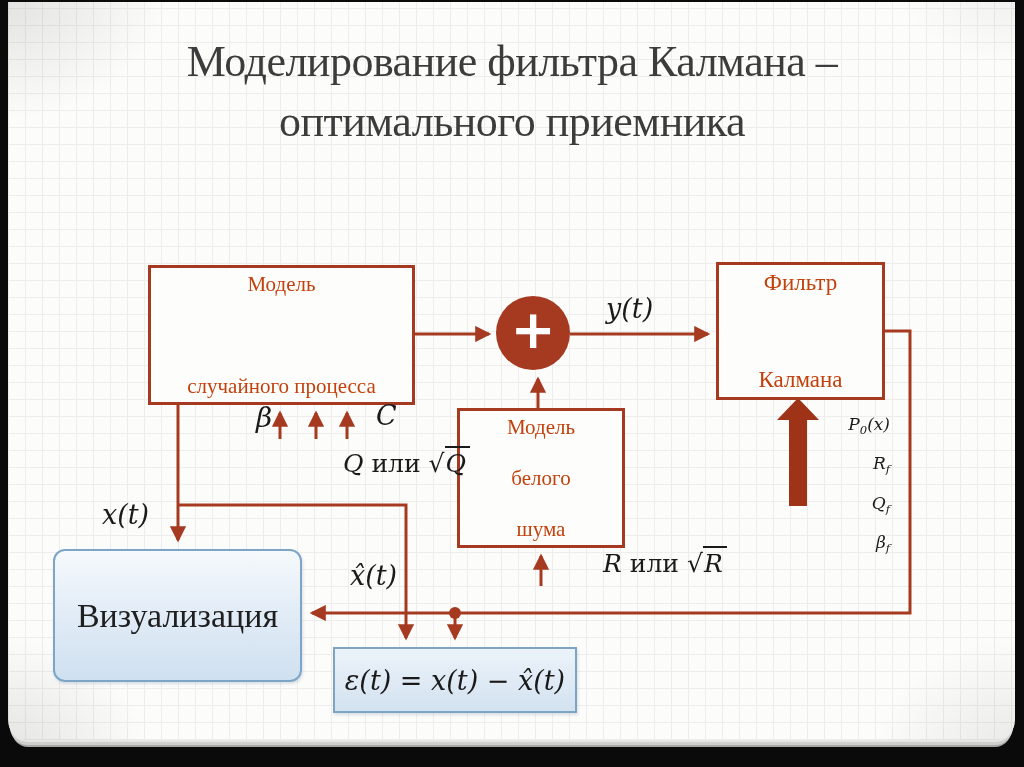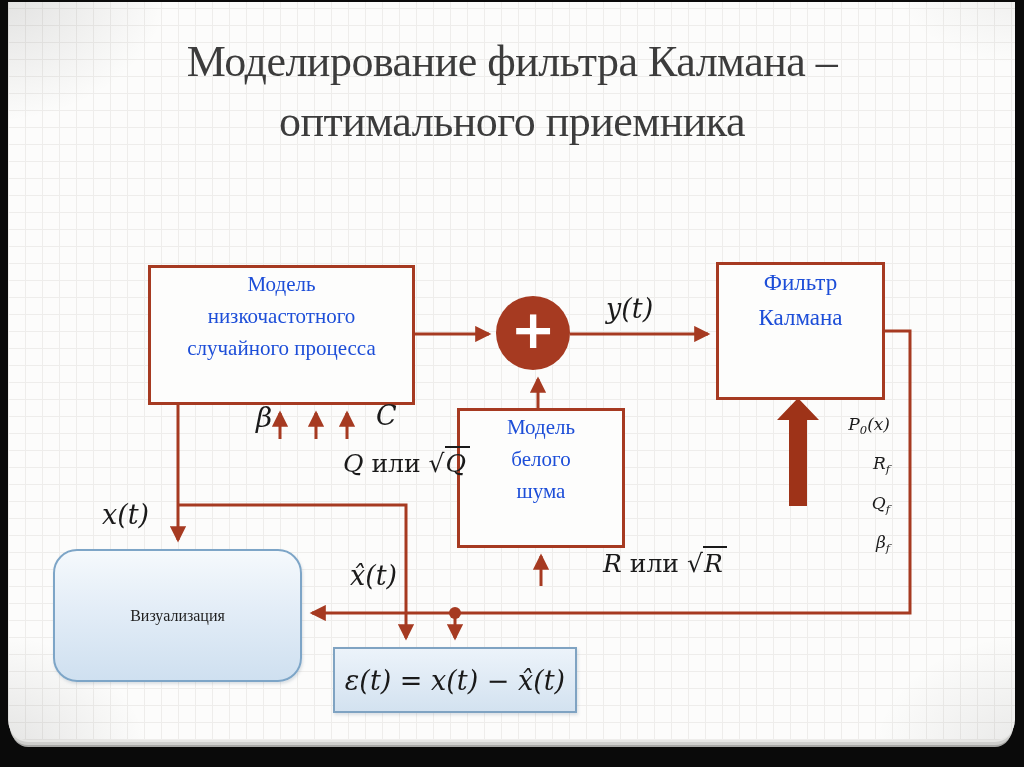--- a/index.html
+++ b/index.html
@@ -28,34 +28,34 @@
   
   .title{
     position:absolute;left:0;top:32px;width:1024px;text-align:center;
     font-size:44px;line-height:60px;color:#3c3c3c;letter-spacing:-0.5px;
   }
   .title b{font-weight:700;color:#333;}
 
   
   .rbox{
     position:absolute;background:#fdfdfc;border:3px solid #a63a21;
-    display:flex;flex-direction:column;align-items:center;justify-content:flex-start;
-    text-align:center;color:#1d4ed8;
+    display:flex;flex-direction:column;align-items:center;justify-content:space-between;
+    text-align:center;color:#c2410c;
   }
   .rbox .ln{display:block;}
   .model-box{left:148px;top:265px;width:261px;height:134px;font-size:21px;line-height:32px;}
   .kalman-box{left:716px;top:262px;width:163px;height:132px;font-size:23px;line-height:35px;}
   .noise-box{left:457px;top:408px;width:162px;height:134px;font-size:21px;line-height:32px;}
 
   .viz-box{
     position:absolute;left:53px;top:549px;width:245px;height:129px;
-    border:2px solid #7da5c7;border-radius:24px;
+    border:2px solid #7da5c7;border-radius:12px;
     background:linear-gradient(180deg,#f5f9fc 0%,#e3edf7 45%,#cfe0f0 100%);
     display:flex;align-items:center;justify-content:center;
-    font-size:16px;color:#1f1f1f;
+    font-size:34px;color:#1f1f1f;
     box-shadow:1px 2px 3px rgba(120,140,160,0.25);
   }
   .eps-box{
     position:absolute;left:333px;top:647px;width:240px;height:62px;
     border:2px solid #7fa3c2;
     background:linear-gradient(180deg,#ecf3fa 0%,#d3e2f0 100%);
     display:flex;align-items:center;justify-content:center;
     font-size:27px;font-style:italic;color:#1a1a1a;
     font-family:"DejaVu Serif",serif;
     box-shadow:1px 2px 3px rgba(120,140,160,0.25);
@@ -131,21 +131,20 @@
         <path d="M178,505 H406 V638" marker-end="url(#ah)"></path>
         <path d="M885,331 H910 V613 H312" marker-end="url(#ah)"></path>
         <path d="M455,616 V638" marker-end="url(#ah)"></path>
       </g>
       <circle cx="455" cy="613" r="6" fill="#a63a21"></circle>
       <polygon points="798,398 819,420 807,420 807,506 789,506 789,420 777,420" fill="#9e3318"></polygon>
     </svg>
 
     <div class="rbox model-box">
       <span class="ln">Модель</span>
-      <span class="ln">низкочастотного</span>
       <span class="ln">случайного процесса</span>
     </div>
 
     <div class="sum-node">
       <span>+</span>
     </div>
 
     <div class="rbox kalman-box">
       <span class="ln">Фильтр</span>
       <span class="ln">Калмана</span>

